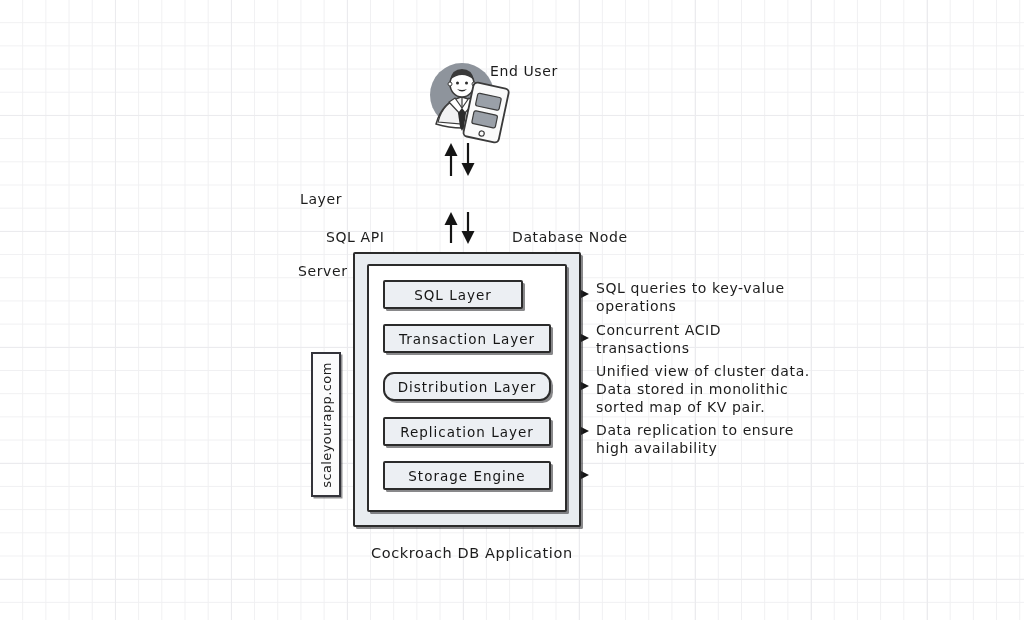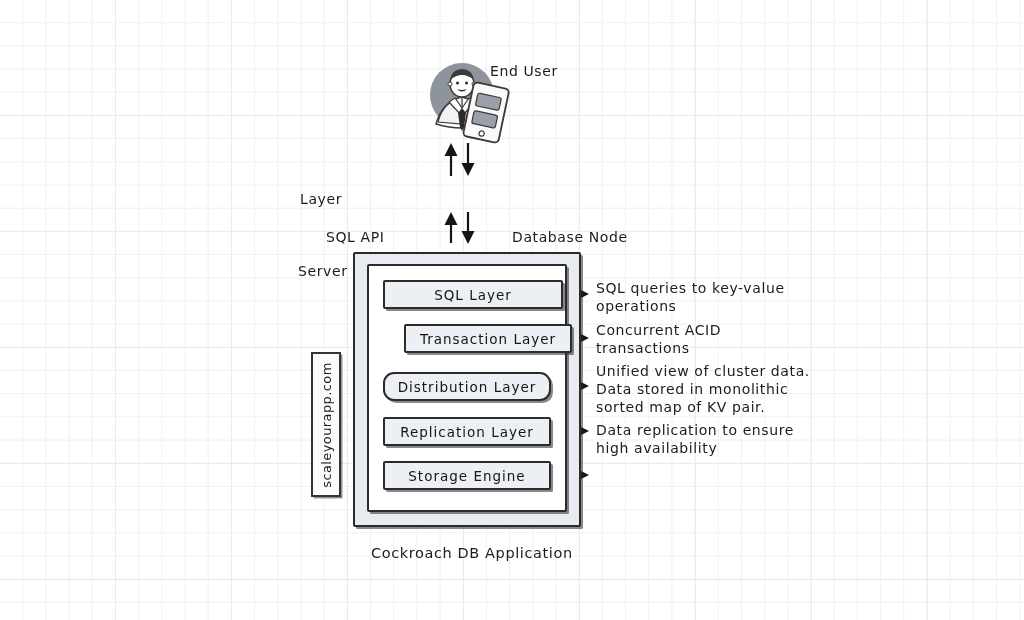--- a/index.html
+++ b/index.html
@@ -179,25 +179,25 @@
 
   <div class="hw" style="left:512px; top:228px; font-size:14px;">Database Node</div>
 
   <div class="hw" style="left:298px; top:262px; font-size:14px;">Server</div>
 
 
   <div class="box box-tint" style="left:353px; top:252px; width:228px; height:275px;"></div>
 
   <div class="box box-white" style="left:367px; top:264px; width:200px; height:248px;"></div>
 
-  <div class="box box-layer" style="left:383px; top:280px; width:180px; height:29px;">
+  <div class="box box-layer" style="left:383px; top:280px; width:140px; height:29px;">
     <div class="box-label" style="font-size:13.5px;">SQL Layer</div>
   </div>
 
-  <div class="box box-layer" style="left:404px; top:324px; width:168px; height:29px;">
+  <div class="box box-layer" style="left:383px; top:324px; width:168px; height:29px;">
     <div class="box-label" style="font-size:13.5px;">Transaction Layer</div>
   </div>
 
   <div class="box box-layer" style="left:383px; top:372px; width:168px; height:29px;border-radius:11px;">
     <div class="box-label" style="font-size:13.5px;">Distribution Layer</div>
   </div>
 
   <div class="box box-layer" style="left:383px; top:417px; width:168px; height:29px;">
     <div class="box-label" style="font-size:13.5px;">Replication Layer</div>
   </div>

